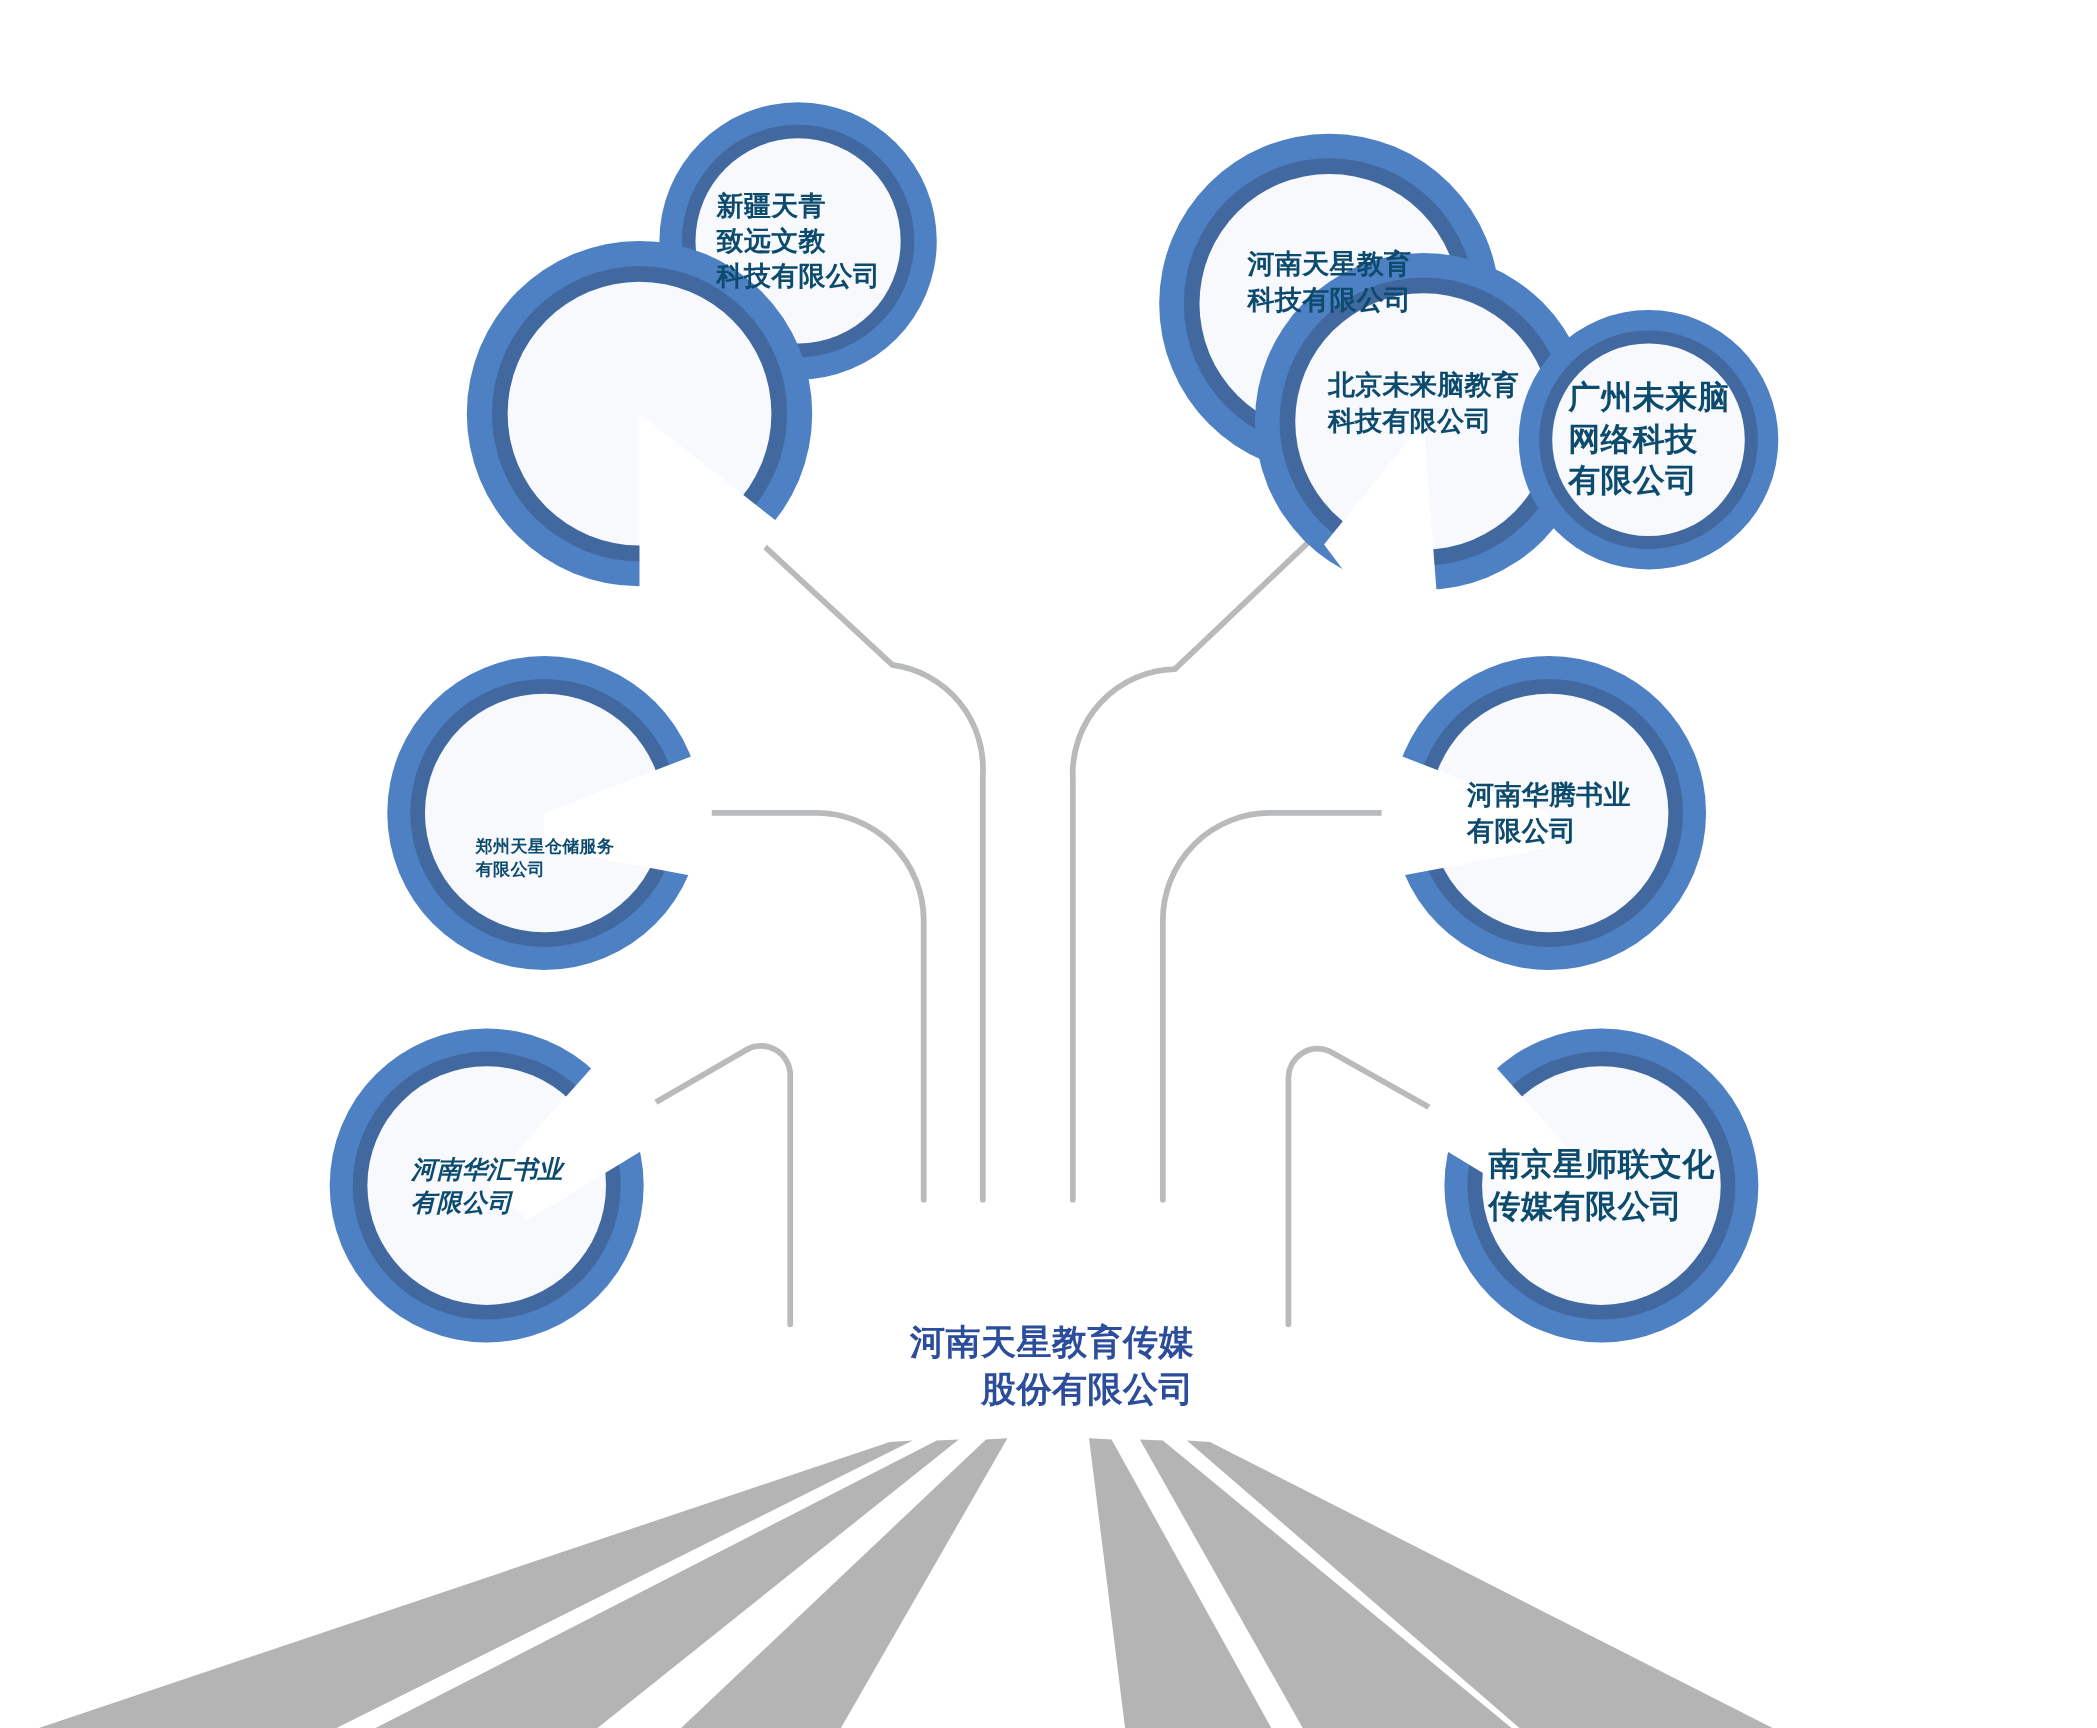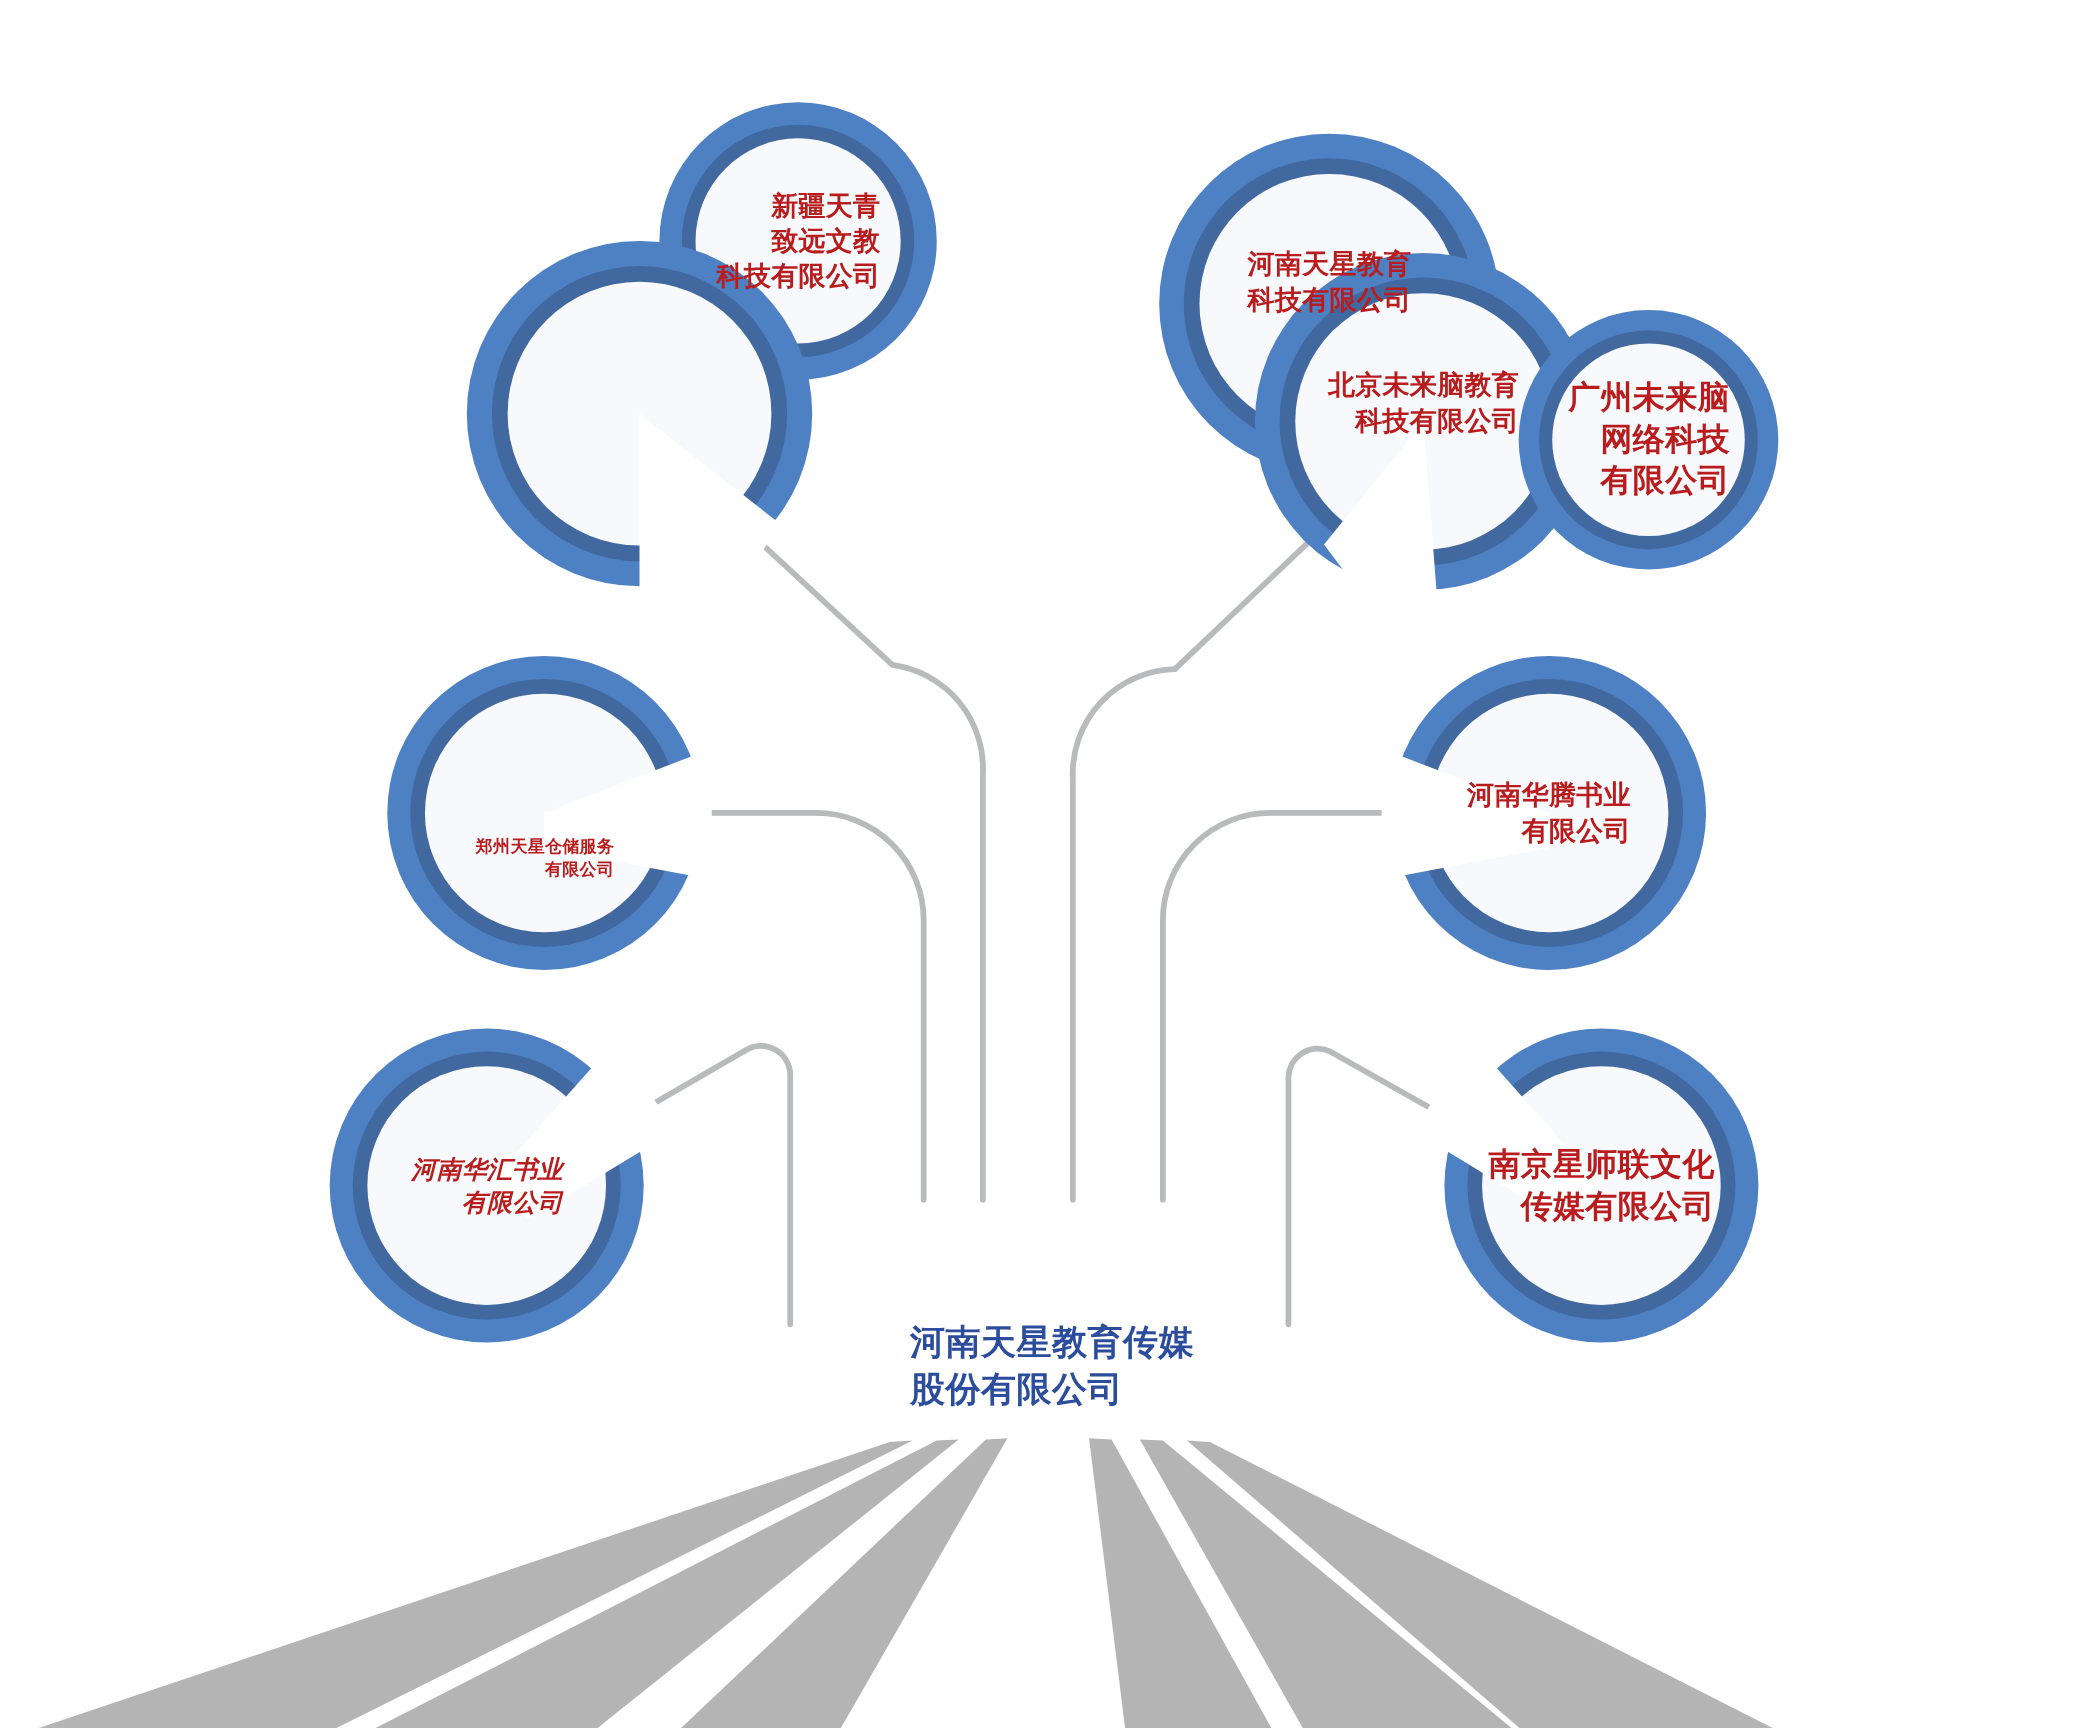--- a/index.html
+++ b/index.html
@@ -2,32 +2,32 @@
 <html style="font-size:8.4px"><head>
 <meta charset="utf-8">
 <style>
   html,body{margin:0;padding:0;background:#ffffff;}
   body{font-family:"Liberation Sans","DejaVu Sans",sans-serif;}
   #stage{position:relative;width:2097px;height:1729px;background:#ffffff;overflow:hidden;}
   #art{position:absolute;left:0;top:0;width:2097px;height:1729px;}
   .nodelabel{
     position:absolute;
     display:flex;align-items:center;justify-content:center;
-    text-align:right;
+    text-align:left;
     font-weight:bold;
-    color:#b91c1c;
+    color:#0c4a6e;
     line-height:1.30;
     white-space:pre-line;
     pointer-events:none;
     letter-spacing:0.3px;
   }
   .rootlabel{
     position:absolute;
     display:flex;align-items:center;justify-content:center;
-    text-align:left;
+    text-align:right;
     font-weight:bold;
     color:#2B4D9B;
     line-height:1.34;
     white-space:pre-line;
     letter-spacing:0.5px;
   }
 </style>
 </head>
 <body>
 

